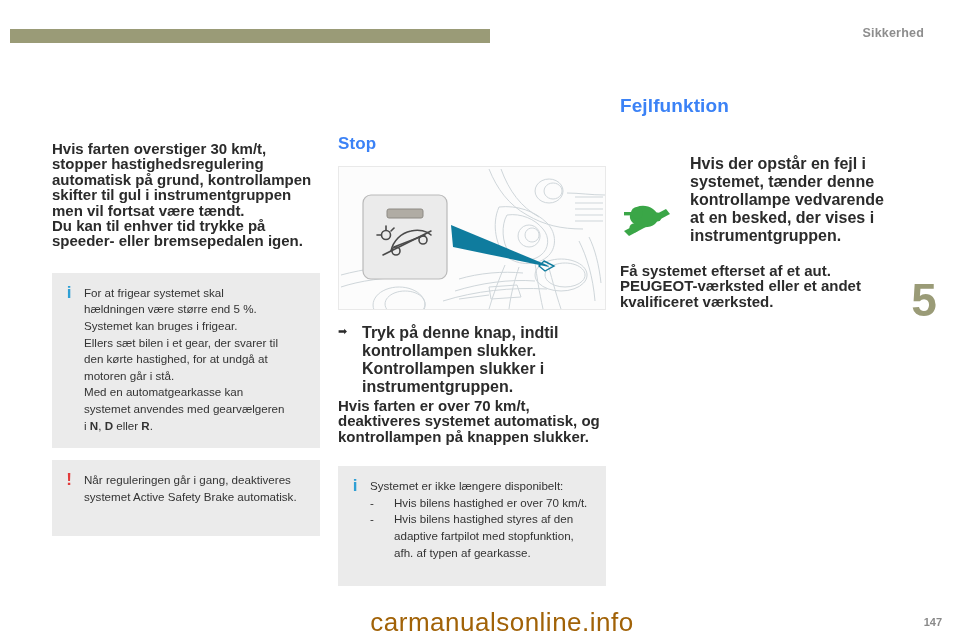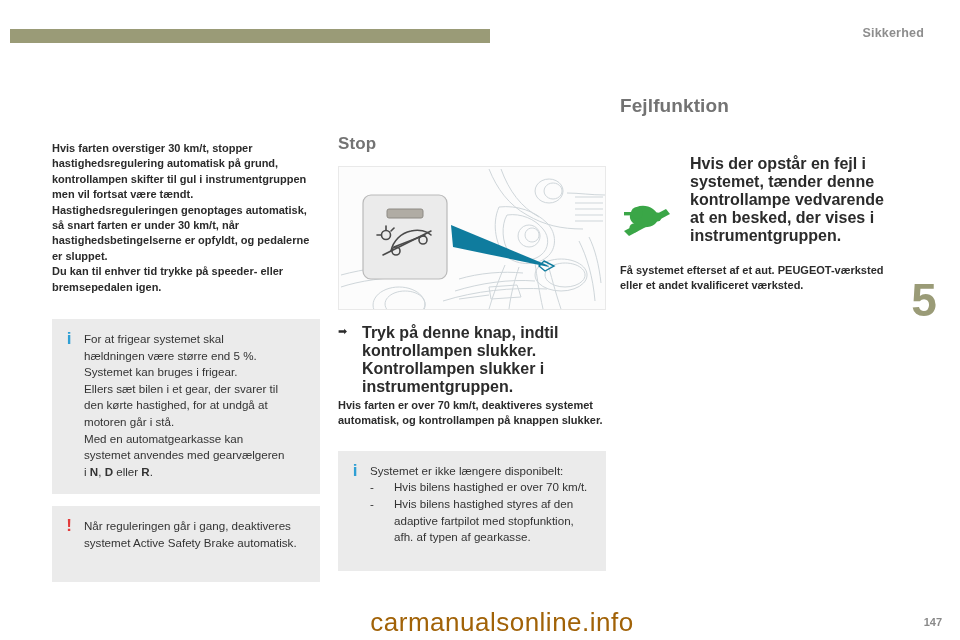--- a/index.html
+++ b/index.html
@@ -52,30 +52,30 @@
     position: absolute;
     width: 268px;
   }
   .col-left   { left: 52px;  top: 95px; }
   .col-mid    { left: 338px; top: 104px; }
   .col-right  { left: 620px; top: 95px; }
 
   .col-heading {
     font-size: 17px;
     font-weight: bold;
-    color: #737373;
+    color: #3b82f6;
     margin-bottom: 12px;
     letter-spacing: .1px;
   }
   .col-heading.big {
     font-size: 19px;
   }
 
   p.body {
-    font-size: 11px;
+    font-size: 15px;
     line-height: 15.4px;
     color: #2b2b2b;
   }
   p.bold {
     font-weight: bold;
   }
 
   
   .faux {
     font-weight: bold;
@@ -180,21 +180,20 @@
 
   <div class="section-tab">
     <span class="section-tab-number">5</span>
   </div>
 
   <div class="col col-left">
 
     <div style="height:46px"></div>
 
     <p class="body faux">Hvis farten overstiger 30 km/t, stopper hastighedsregulering automatisk på grund, kontrollampen skifter til gul i instrumentgruppen men vil fortsat være tændt.</p>
-    <p class="body faux">Hastighedsreguleringen genoptages automatisk, så snart farten er under 30 km/t, når hastighedsbetingelserne er opfyldt, og pedalerne er sluppet.</p>
     <p class="body faux">Du kan til enhver tid trykke på speeder- eller bremsepedalen igen.</p>
 
     <div style="height:24px"></div>
 
     <div class="callout" style="min-height:164px">
       <div class="callout-icon info">i</div>
       <div class="callout-text">
         <div>For at frigear systemet skal</div>
         <div>hældningen være større end 5 %.</div>
         <div>Systemet kan bruges i frigear.</div>

